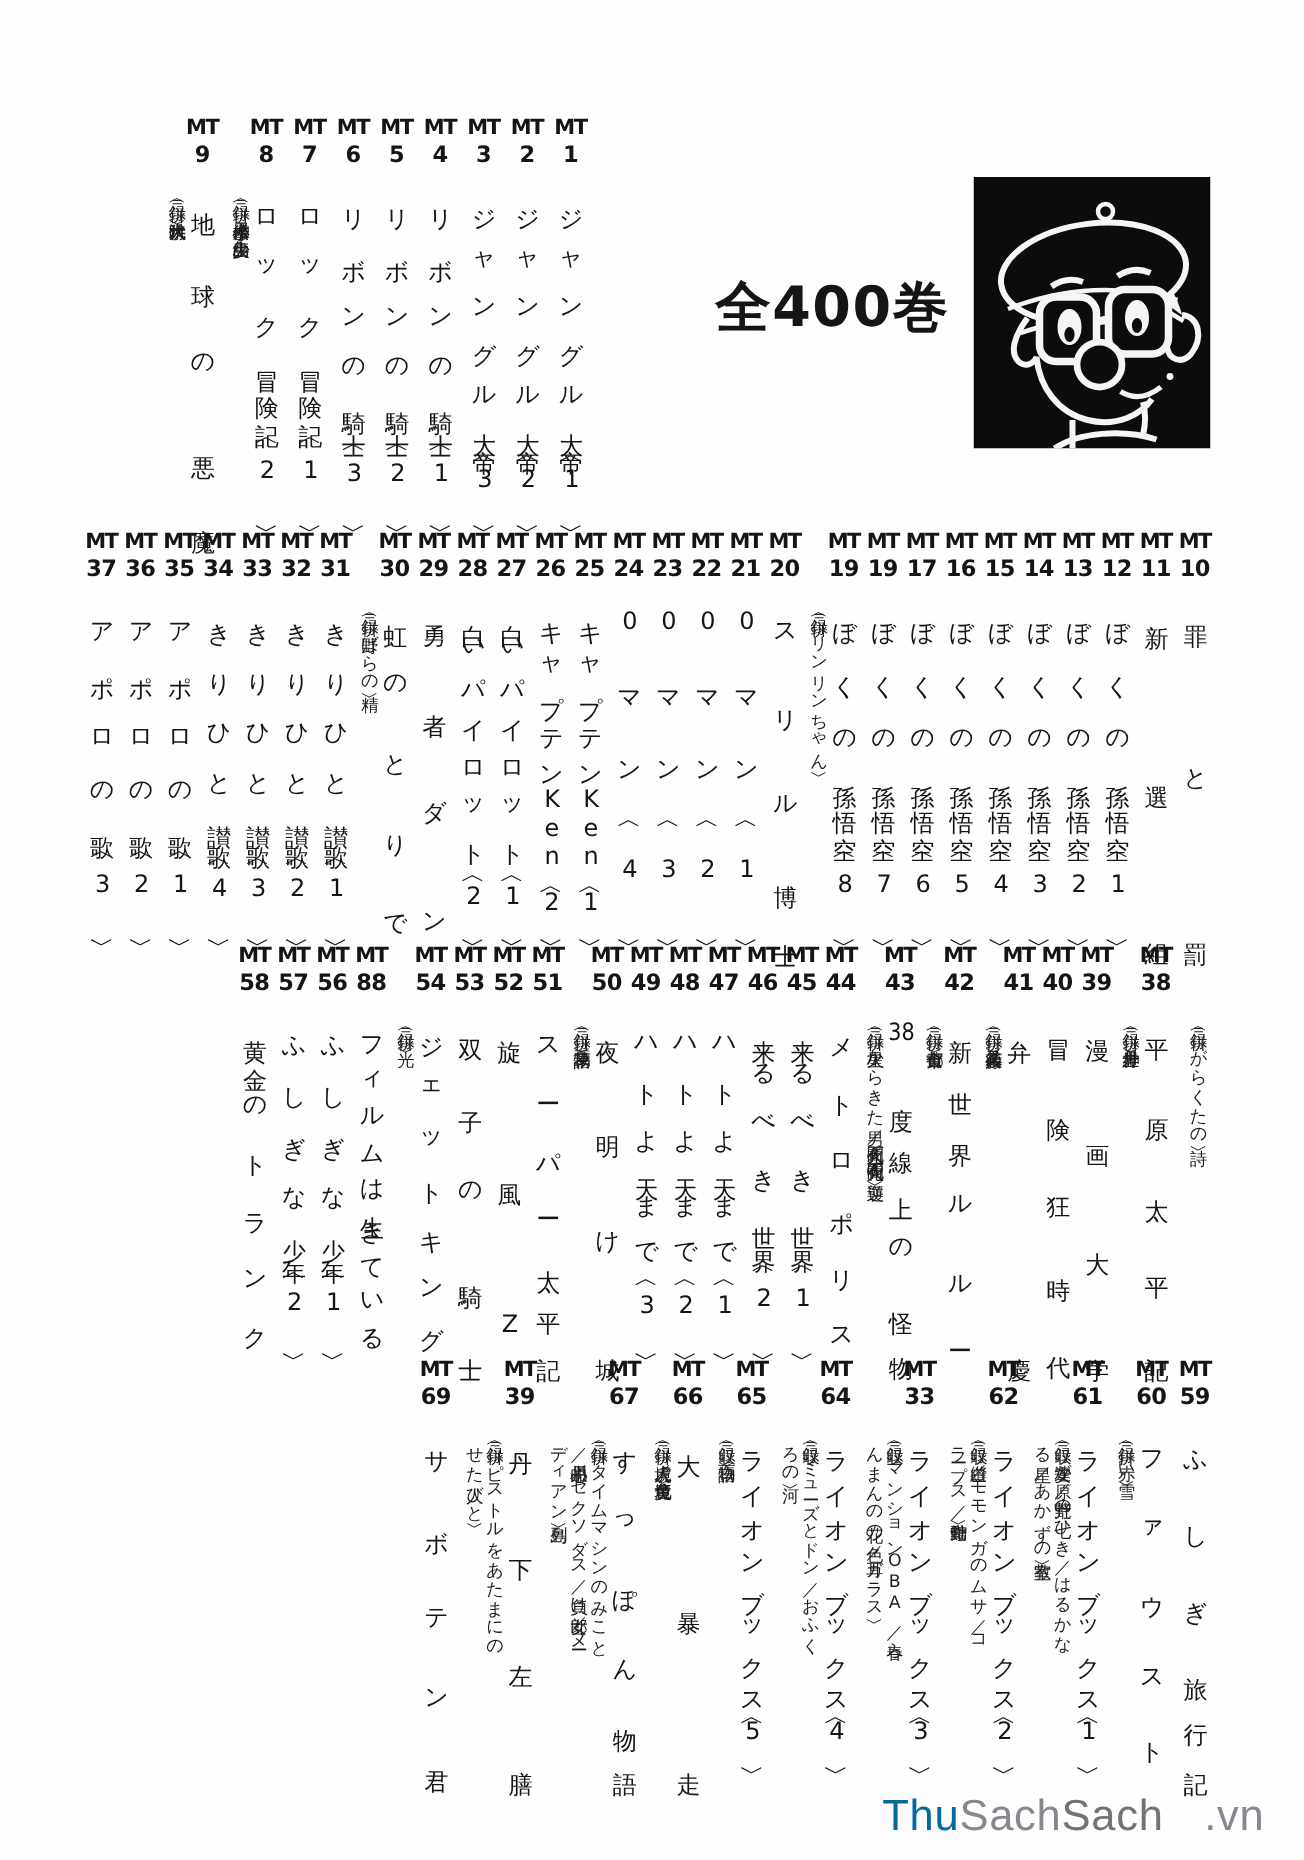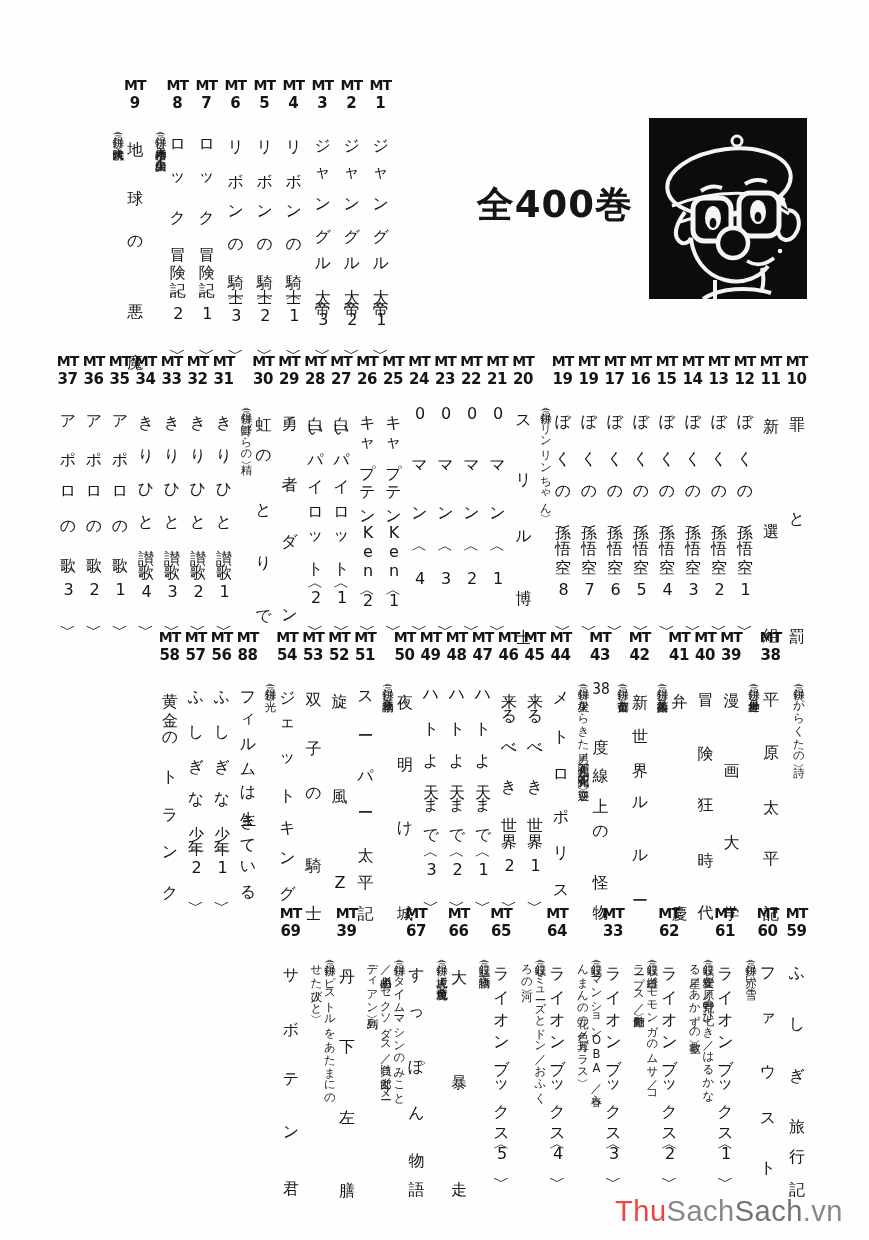--- a/index.html
+++ b/index.html
@@ -742,14 +742,14 @@
         <div class="mt-header">
           <span class="mt-word">MT</span>
           <span class="mt-num">69</span>
         </div>
         <div class="entry-body">
           <div class="title">サボテン君</div>
         </div>
       </div>
     </div>
 
-  <div class="watermark"><span style="color: #ef4444; margin-left: 23px;">Thu</span><span style="color: rgb(133, 137, 143);">Sach</span><span style="color: #737373;">Sach</span><span style="color: rgb(133, 137, 143);">.vn</span></div>
+  <div class="watermark"><span style="color: #0369a1; margin-left: 23px;">Thu</span><span style="color: rgb(133, 137, 143);">Sach</span><span style="color: #737373;">Sach</span><span style="color: rgb(133, 137, 143); margin-left: 27px;">.vn</span></div>
 </div>
 
 </body></html>

